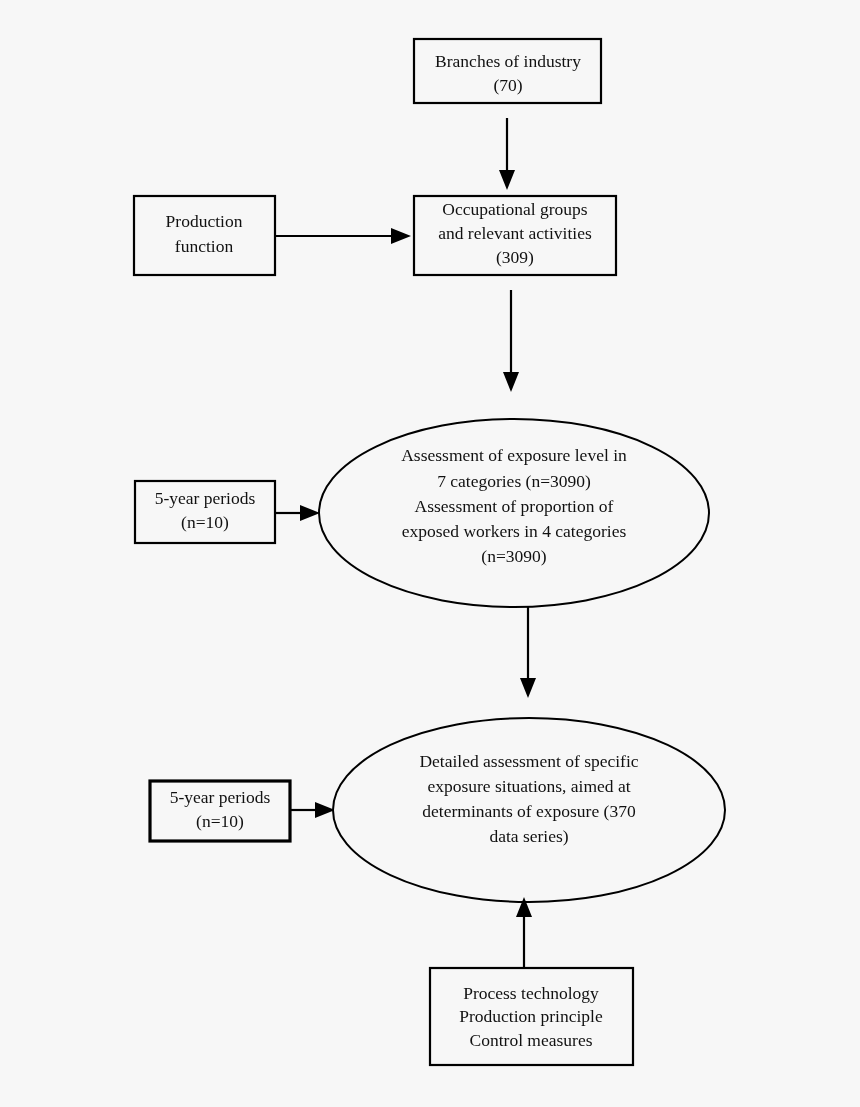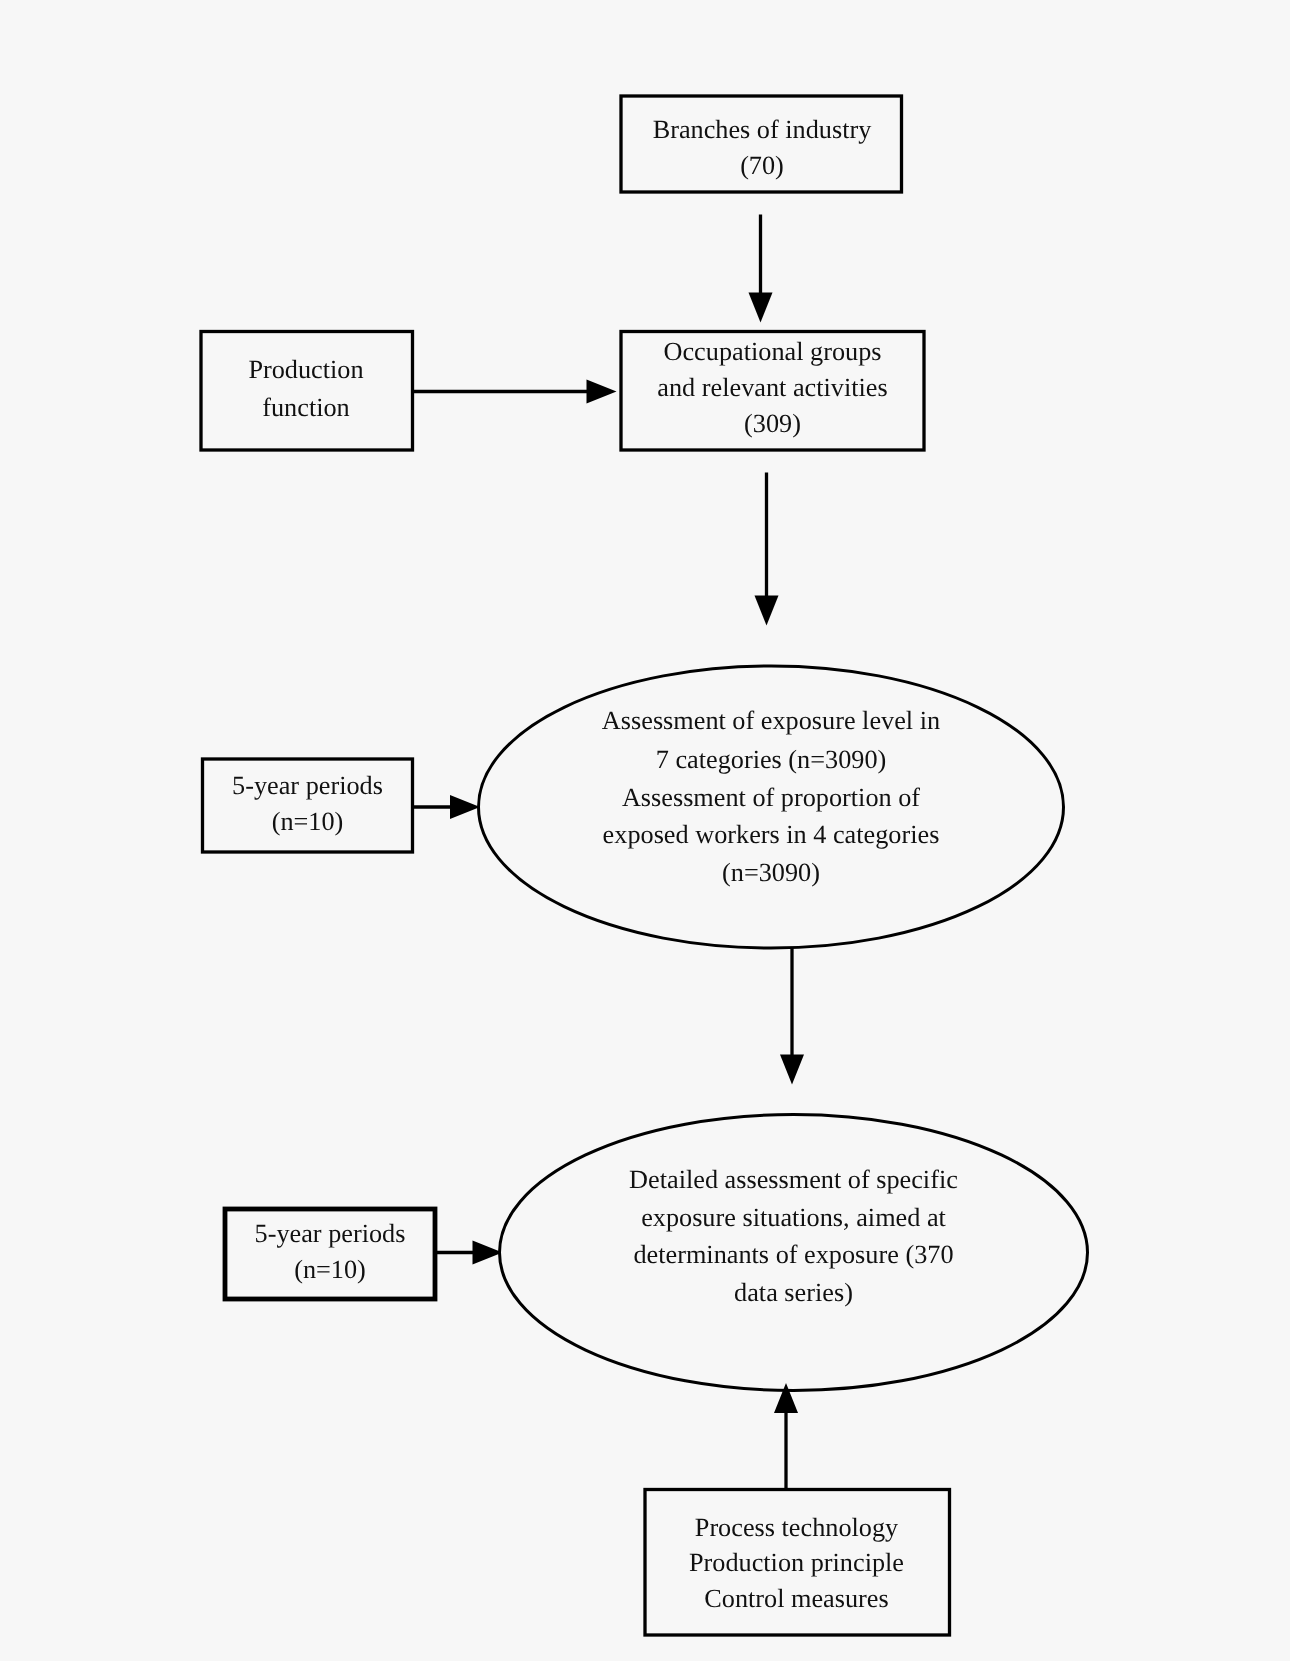--- a/index.html
+++ b/index.html
@@ -11,21 +11,20 @@
     width: 860px;
     height: 1107px;
     font-family: "Liberation Serif", "DejaVu Serif", serif;
     overflow: hidden;
   }
   #flowchart-root {
     position: relative;
     width: 860px;
     height: 963px;
     background: #f7f7f7;
-    margin-top: 25px;
   }
   svg#flow-svg {
     position: absolute;
     top: 0;
     left: 0;
     width: 860px;
     height: 1107px;
     display: block;
   }
   .node-shape {

